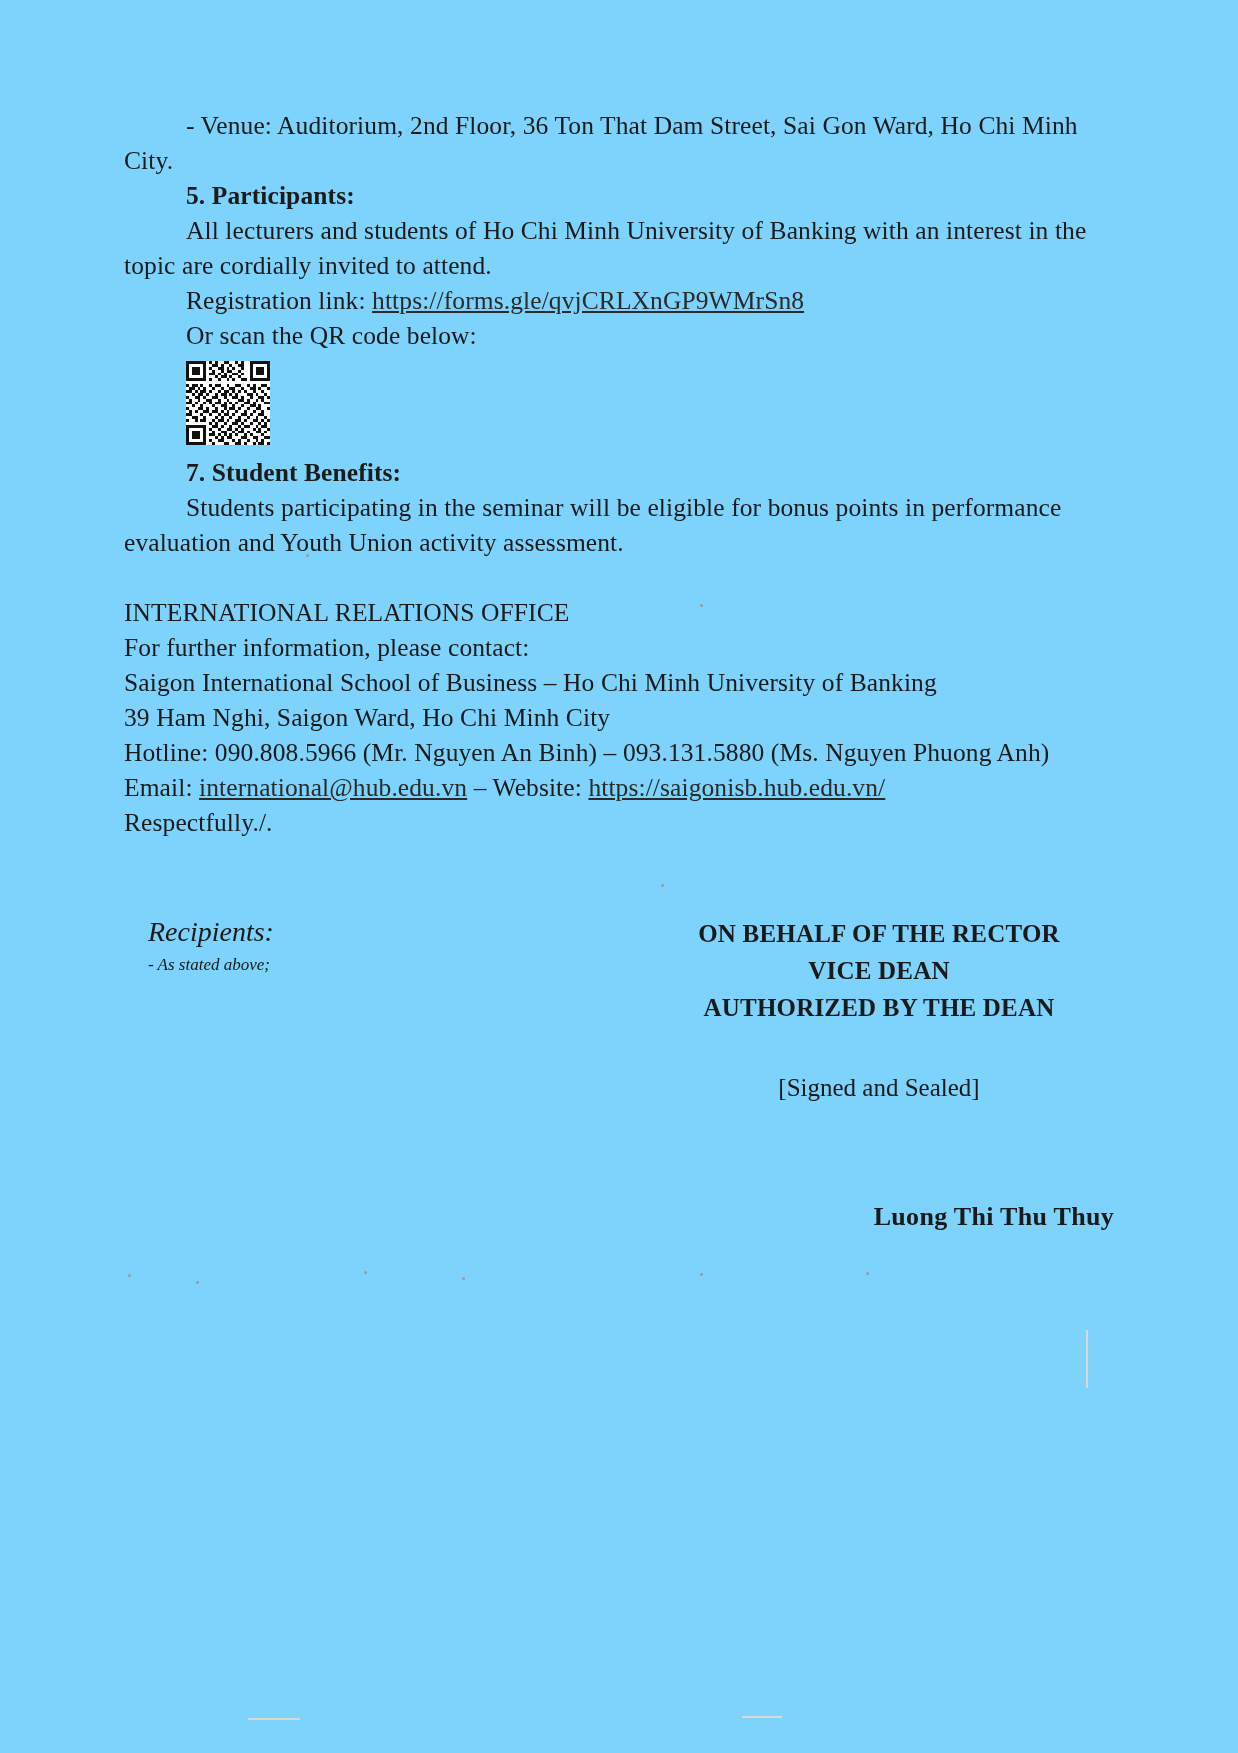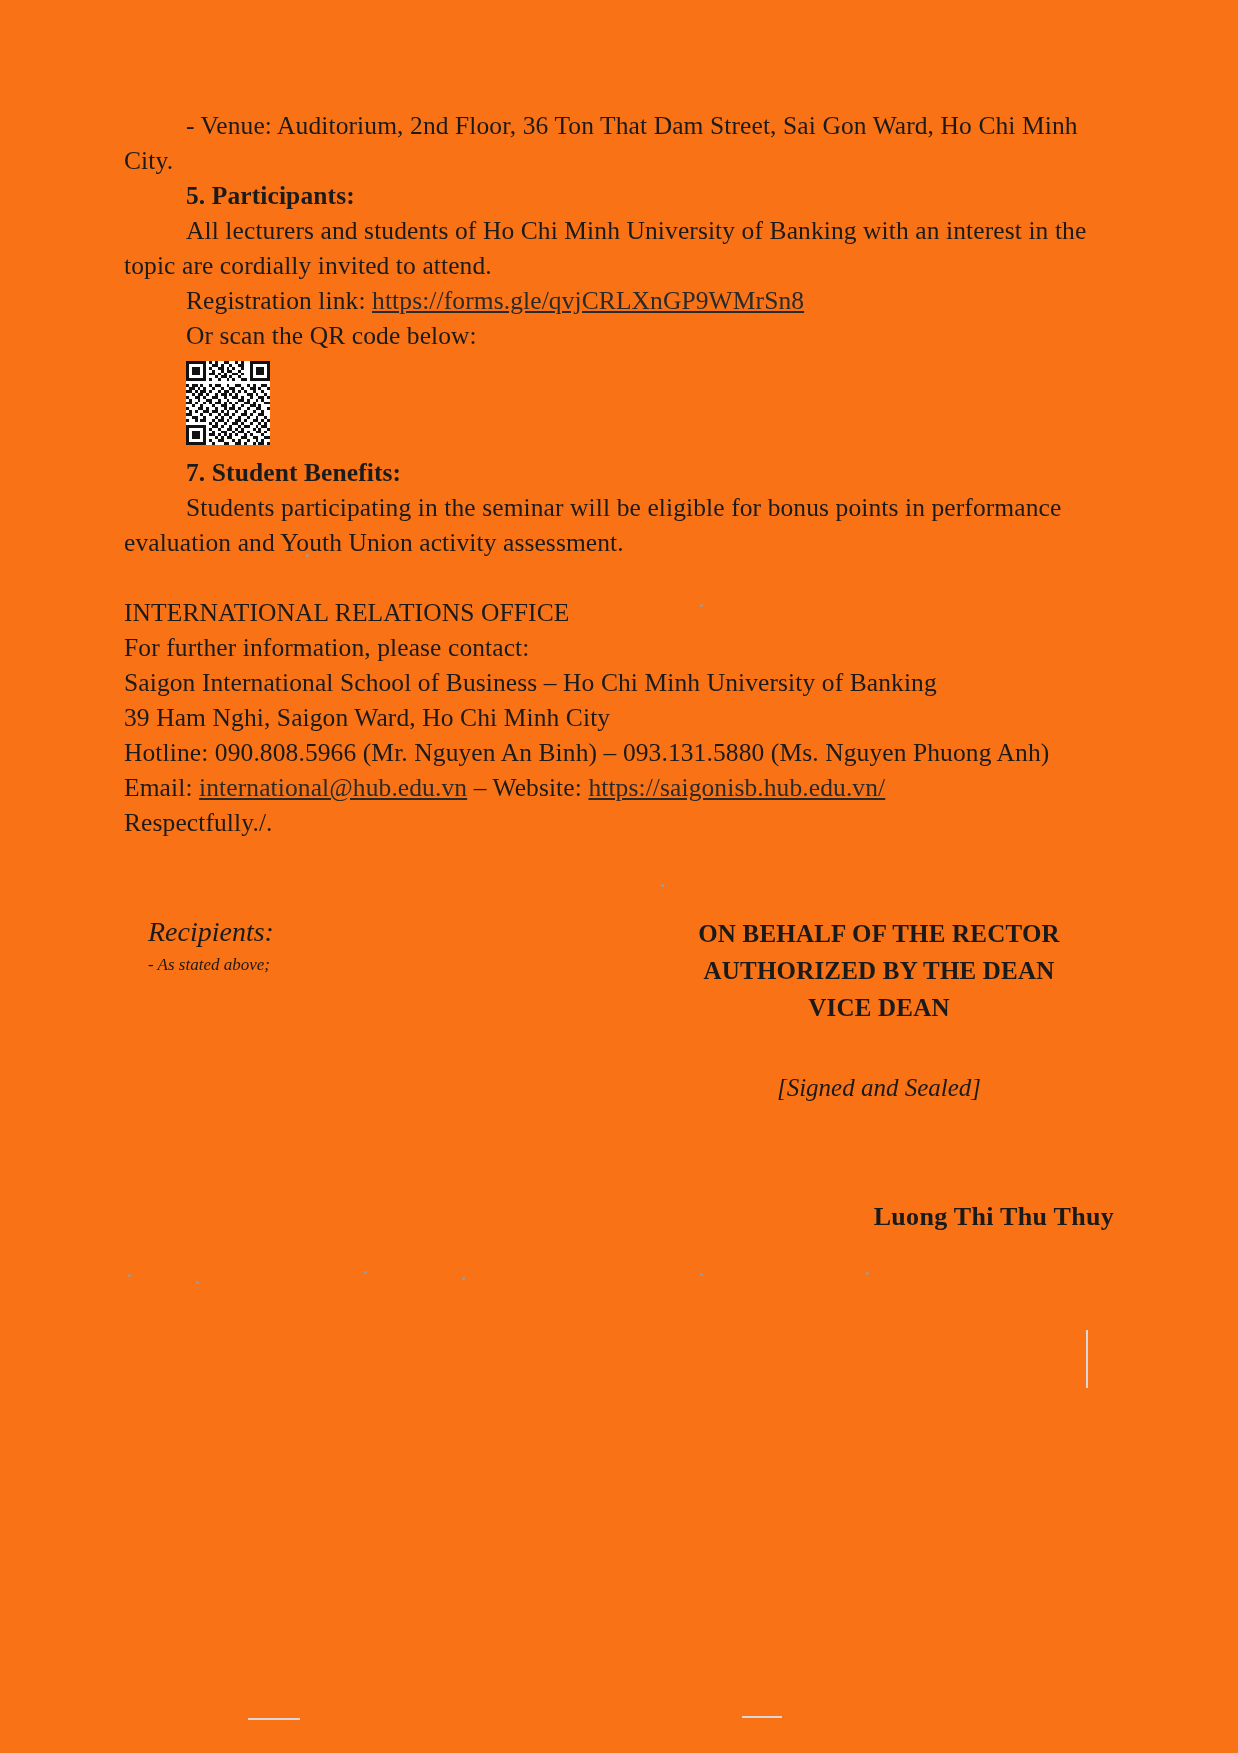--- a/index.html
+++ b/index.html
@@ -11,21 +11,21 @@
     width: 1238px;
     height: 1753px;
     position: relative;
     font-family: "Liberation Serif", serif;
     color: #1a1a1a;
     overflow: hidden;
   }
   .page {
     position: absolute;
     inset: 0;
-    background: #f97316;
+    background: #7dd3fc;
   }
   .content {
     position: absolute;
     left: 124px;
     top: 108px;
     width: 990px;
   }
   .ln {
     font-size: 25.5px;
     line-height: 35px;
@@ -85,21 +85,20 @@
     text-align: center;
   }
   .rector .l {
     font-weight: bold;
     font-size: 25px;
     line-height: 37px;
     letter-spacing: 0.2px;
   }
   .signed {
     margin-top: 48px;
-    font-style: italic;
     font-size: 25px;
     text-align: center;
   }
   .signer {
     margin-top: 100px;
     font-weight: bold;
     font-size: 26px;
     text-align: right;
     letter-spacing: 0.3px;
   }
@@ -400,22 +399,22 @@
 
   <div class="sign-area">
 
     <div class="recip">
       <div class="title">Recipients:</div>
       <div class="item">- As stated above;</div>
     </div>
 
     <div class="rector">
       <div class="l">ON BEHALF OF THE RECTOR</div>
+      <div class="l">VICE DEAN</div>
       <div class="l">AUTHORIZED BY THE DEAN</div>
-      <div class="l">VICE DEAN</div>
       <div class="signed">[Signed and Sealed]</div>
       <div class="signer">Luong Thi Thu Thuy</div>
     </div>
 
   </div>
 
   <div class="speck" style="left:128px; top:1274px;"></div>
   <div class="speck" style="left:196px; top:1281px;"></div>
   <div class="speck" style="left:364px; top:1271px;"></div>
   <div class="speck" style="left:462px; top:1277px;"></div>

